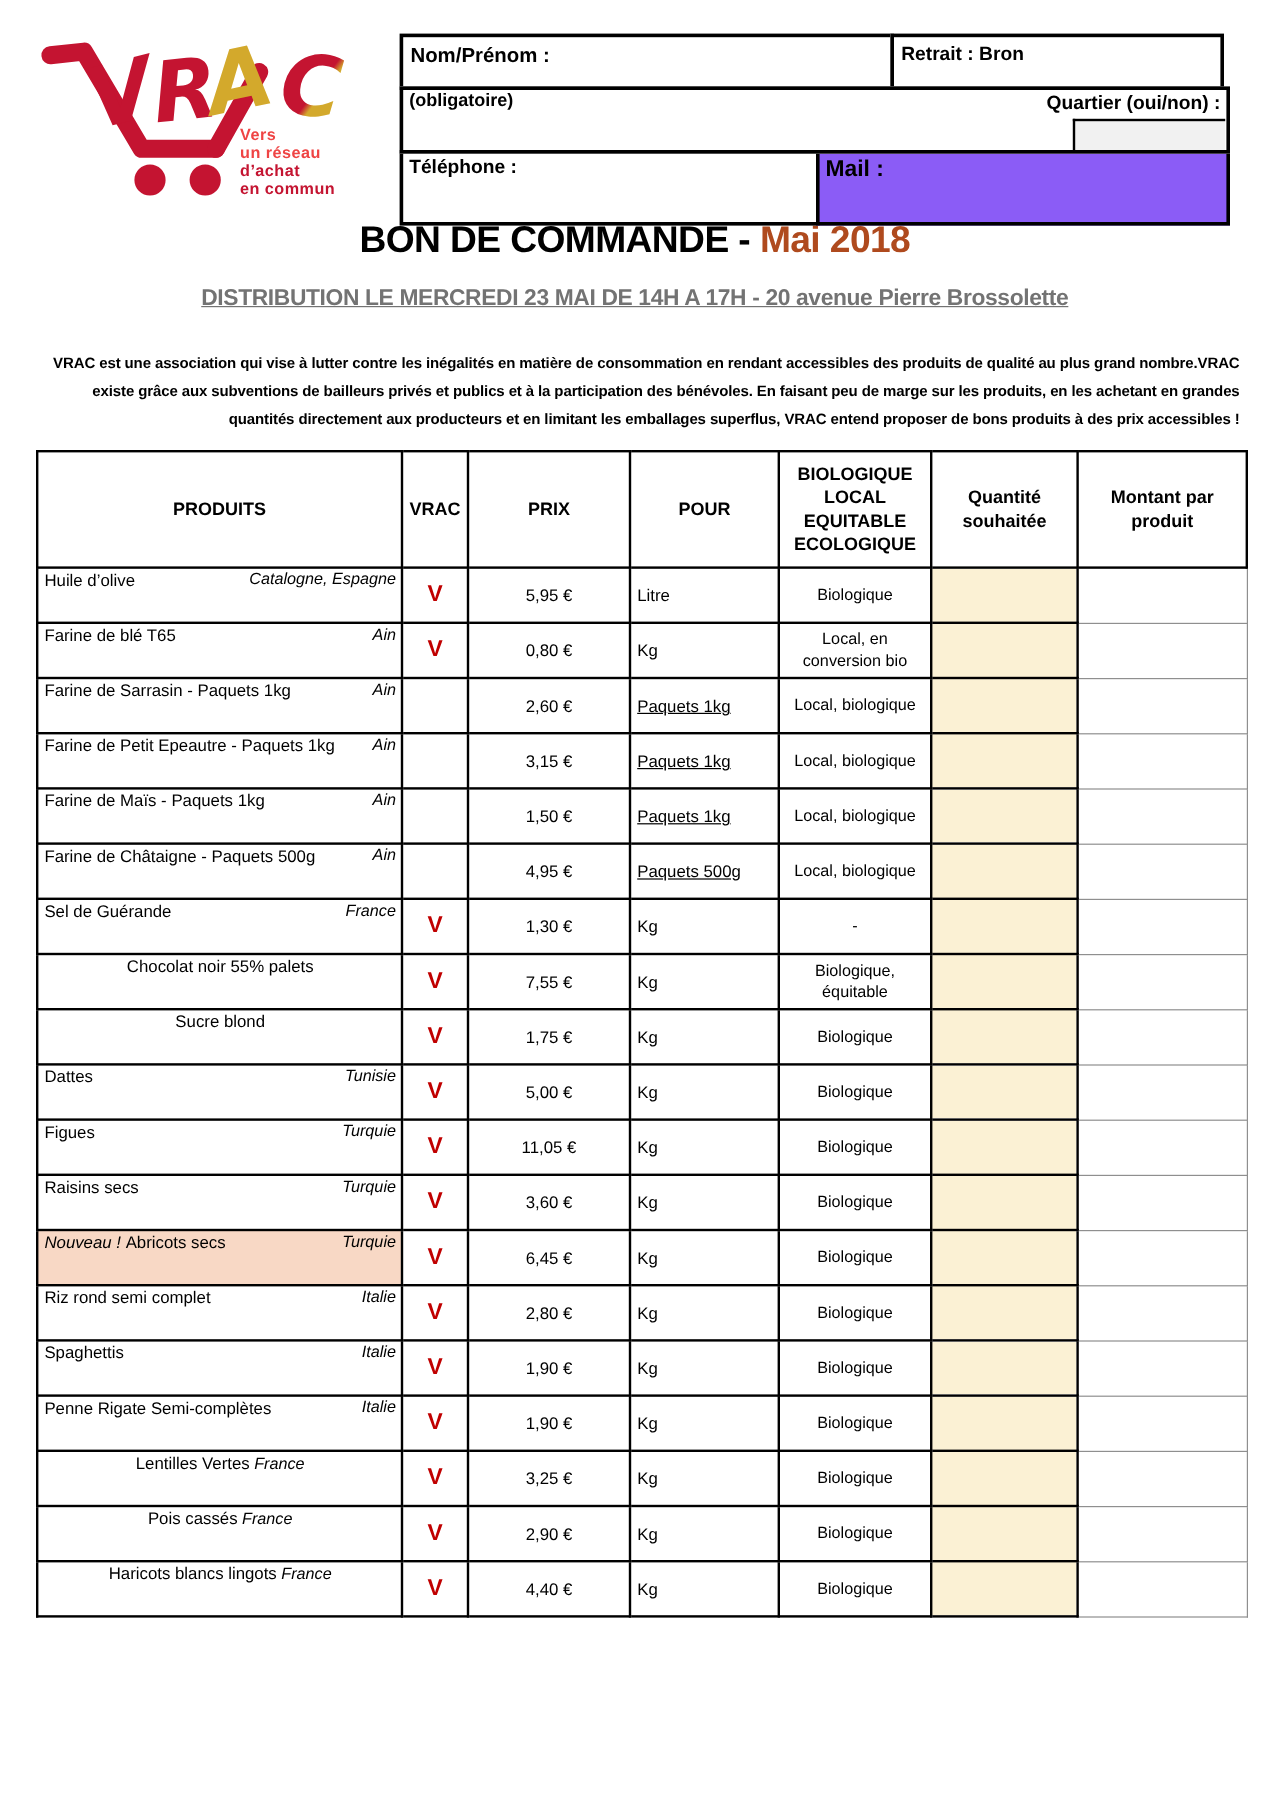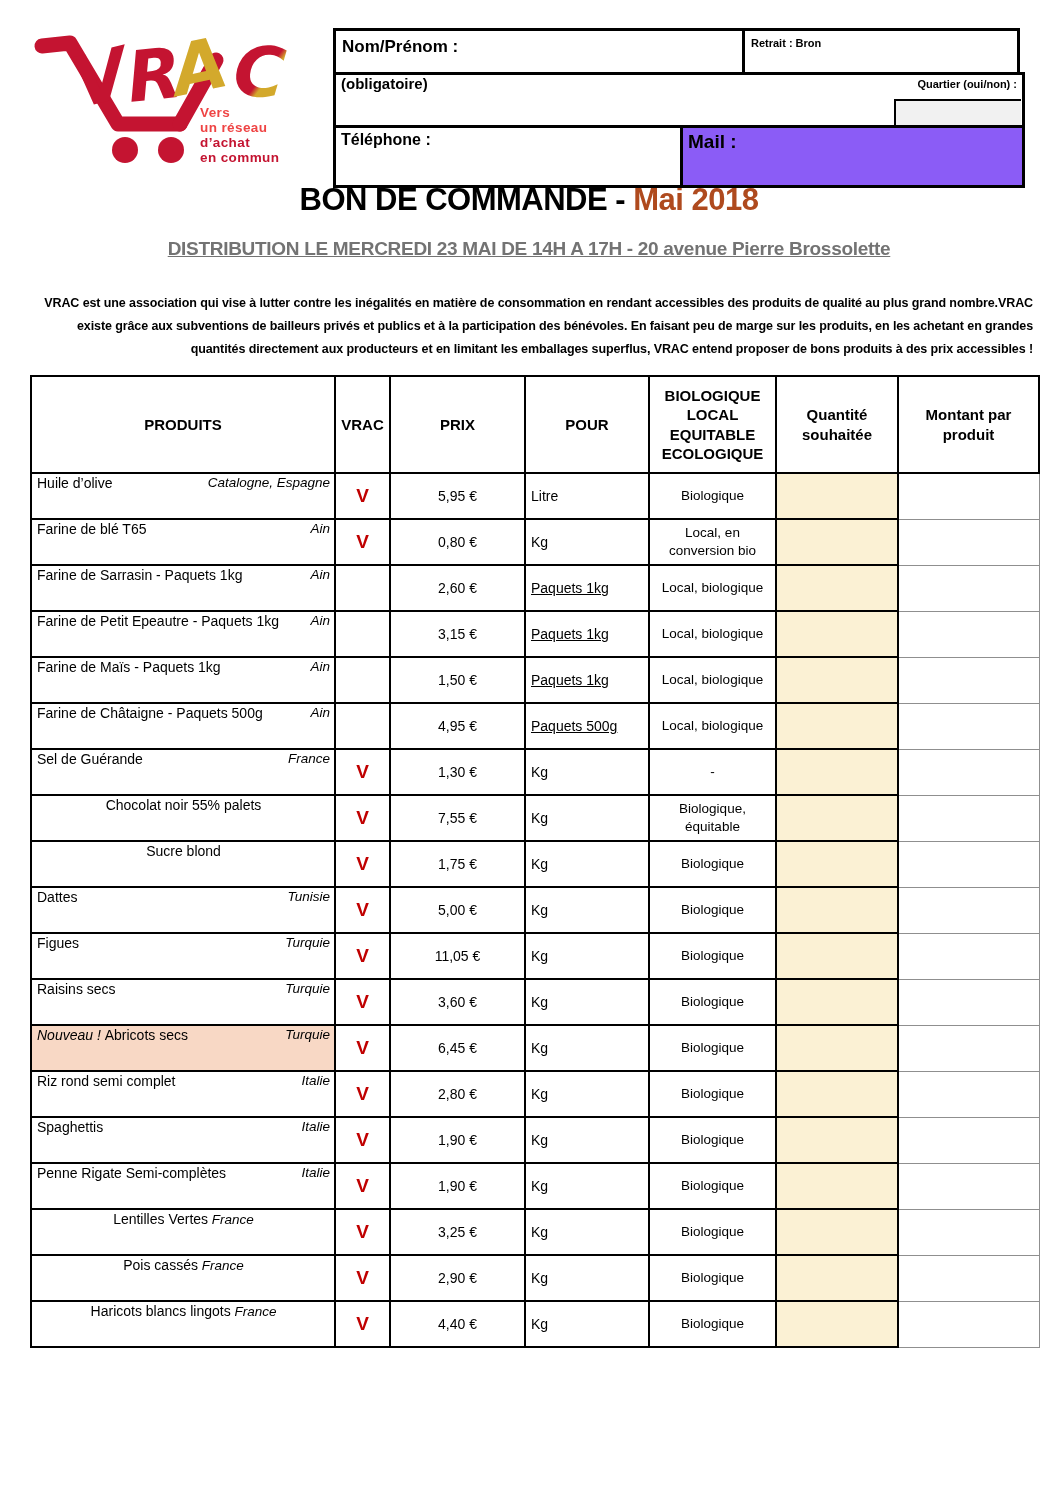--- a/index.html
+++ b/index.html
@@ -15,26 +15,26 @@
   .logo-box svg { position: absolute; left: 0; top: 0; }
   .tagline { position: absolute; left: 172px; top: 84px; font-weight: bold;
              font-size: 13.5px; line-height: 1.1; letter-spacing: .4px; }
   .tag-gold { color: #ef4444; }
   .tag-red  { color: #c41431; }
 
   
   .hform { position: absolute; left: 333px; top: 28px; width: 692px; font-weight: bold; }
   .hrow1 { display: flex; height: 47px; }
   .cell-nom { width: 412px; border: 3px solid #000; font-size: 17px; padding: 6px 0 0 6px; background:#fff; }
-  .cell-retrait { width: 278px; margin-left: -3px; border: 3px solid #000; font-size: 11px; padding: 6px 0 0 6px; background:#fff; }
+  .cell-retrait { width: 278px; margin-left: -3px; border: 3px solid #000; font-size: 16px; padding: 6px 0 0 6px; background:#fff; }
   .hrow2 { position: relative; height: 56px; border: 3px solid #000; margin-top: -3px; background:#fff; }
   .addr-line1 { font-size: 16px; padding: 3px 0 0 5px; }
   .addr-star { color: #ff0000; }
   .addr-note  { font-size: 15px; padding-left: 5px; }
-  .quartier-label { position: absolute; top: 3px; right: 5px; font-size: 11px; }
+  .quartier-label { position: absolute; top: 3px; right: 5px; font-size: 16px; }
   .quartier-input { position: absolute; right: 1px; bottom: 0; width: 127px; height: 26px;
                     background: #f1f1f1; border-top: 2px solid #000; border-left: 2px solid #000; }
   .hrow3 { display: flex; height: 63px; margin-top: -3px; }
   .cell-tel  { width: 350px; border: 3px solid #000; font-size: 16px; padding: 3px 0 0 5px; background:#fff; }
   .cell-mail { width: 345px; margin-left: -3px; border: 3px solid #000; font-size: 19px; padding: 3px 0 0 5px; background:#8b5cf6; }
 
   
   .main-flow { padding-top: 182px; }
   .doc-title { text-align: center; font-size: 31px; font-weight: bold; letter-spacing: -.5px; }
   .doc-title .period { color: #af4a1e; }

